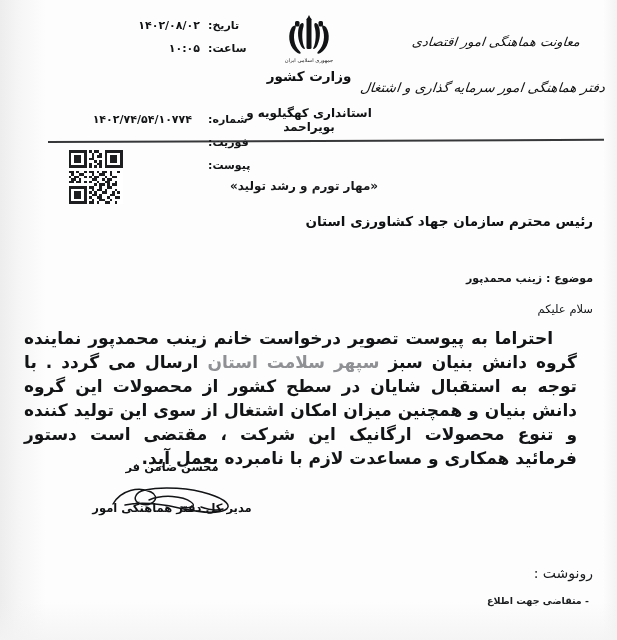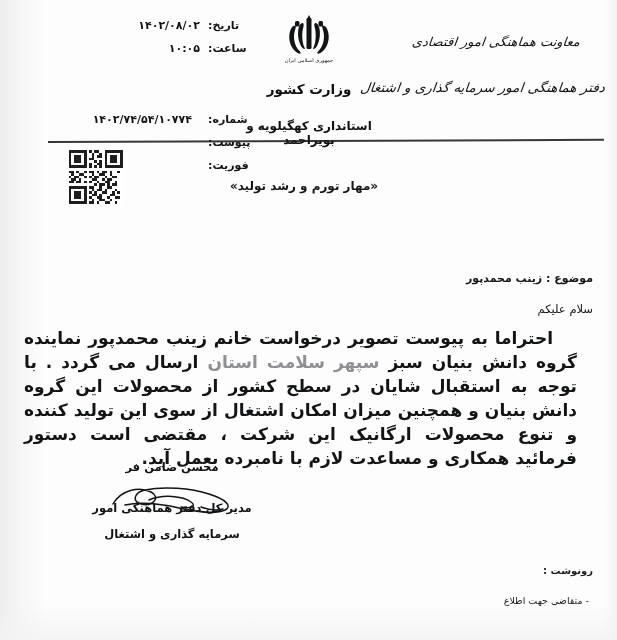--- a/index.html
+++ b/index.html
@@ -59,21 +59,21 @@
     font-size: 5px;
     letter-spacing: 0.2px;
     color: #202020;
     margin-top: -4px;
     transform: scaleX(1.05);
   }
   .ministry {
     font-size: 13.5px;
     font-weight: bold;
     color: #0f1112;
-    margin-top: 18px;
+    margin-top: 5px;
     letter-spacing: -0.2px;
   }
   .org {
     font-size: 12px;
     font-weight: bold;
     color: #0f1112;
     margin-top: 22px;
     letter-spacing: -0.3px;
   }
 
@@ -246,30 +246,30 @@
     width: 160px;
     height: 48px;
     pointer-events: none;
   }
 
   
   .cc-label {
     position: absolute;
     top: 565px;
     right: 24px;
-    font-size: 10px;
-    font-weight: bold;
+    font-size: 14px;
+    font-weight: normal;
     color: #1a1c1e;
   }
   .cc-item {
     position: absolute;
     top: 595px;
     right: 28px;
     font-size: 9.5px;
-    font-weight: normal;
+    font-weight: bold;
     color: #1a1c1e;
   }
 </style>
 </head>
 <body>
 
 <div id="page">
 
   <div class="scan-edge-left"></div>
   <div class="scan-edge-right"></div>
@@ -284,25 +284,25 @@
       </div>
       <div class="meta-row">
         <span class="m-label">ساعت:</span>
         <span class="m-value">۱۰:۰۵</span>
       </div>
       <div class="meta-row num">
         <span class="m-label">شماره:</span>
         <span class="m-value">۱۴۰۲/۷۴/۵۴/۱۰۷۷۴</span>
       </div>
       <div class="meta-row">
-        <span class="m-label">پیوست:</span>
+        <span class="m-label">فوریت:</span>
         <span class="m-value"></span>
       </div>
       <div class="meta-row">
-        <span class="m-label">فوریت:</span>
+        <span class="m-label">پیوست:</span>
         <span class="m-value"></span>
       </div>
     </div>
 
     <div class="emblem-block rtl">
       <svg class="emblem" width="50" height="46" viewBox="0 0 100 92">
         <g fill="#111315">
 
           <rect x="45" y="8" width="10" height="62" rx="3"></rect>
           <path d="M50 2 L55 12 L45 12 Z"></path>
@@ -432,32 +432,32 @@
         <rect x="10" y="13" width="1" height="1"></rect>
           <rect x="12" y="13" width="2" height="1"></rect>
       </g>
     </svg>
   </div>
 
   <div class="basmala-block rtl">
     <div class="slogan">«مهار تورم و رشد تولید»</div>
   </div>
 
+  <div class="recipient rtl">رئیس محترم سازمان جهاد کشاورزی استان</div>
 
   <div class="subject rtl">موضوع : زینب محمدپور</div>
   <div class="greeting rtl">سلام علیکم</div>
 
   <div class="body-text rtl">
     <p><span>احتراما به پیوست تصویر درخواست خانم زینب محمدپور نماینده گروه دانش بنیان سبز</span><span class="faded"> سپهر سلامت استان</span><span> ارسال می گردد . با توجه به استقبال شایان در سطح کشور از محصولات این گروه دانش بنیان و همچنین میزان امکان اشتغال از سوی این تولید کننده و تنوع محصولات ارگانیک این شرکت ، مقتضی است دستور فرمائید همکاری و مساعدت لازم با نامبرده بعمل آید.</span></p>
   </div>
 
   <div class="sig-block rtl">
     <div class="sig-name">محسن ضامن فر</div>
     <div class="sig-title-1">مدیر کل دفتر هماهنگی امور</div>
-    <div class="sig-title-2">سرمایه گذاری و اشتغال</div>
   </div>
 
   <svg class="handsign" viewBox="0 0 160 48">
     <g fill="none" stroke="#121416" stroke-width="1.5" stroke-linecap="round">
       <path d="M8 30 C16 16 34 12 46 18 C56 23 48 33 36 30 C26 27 30 18 40 16 C58 12 86 14 104 20 C120 25 128 32 120 36 C112 40 92 38 74 34 C56 30 34 28 20 31"></path>
       <path d="M44 26 C58 20 78 22 86 28 C92 32 86 35 76 33"></path>
       <path d="M96 33 C104 36 112 37 118 35"></path>
     </g>
   </svg>
 

